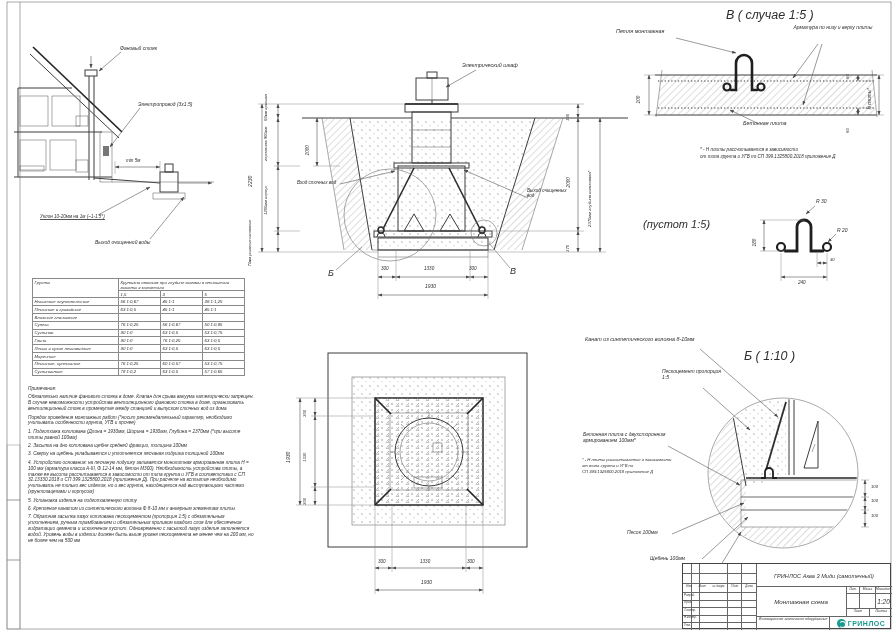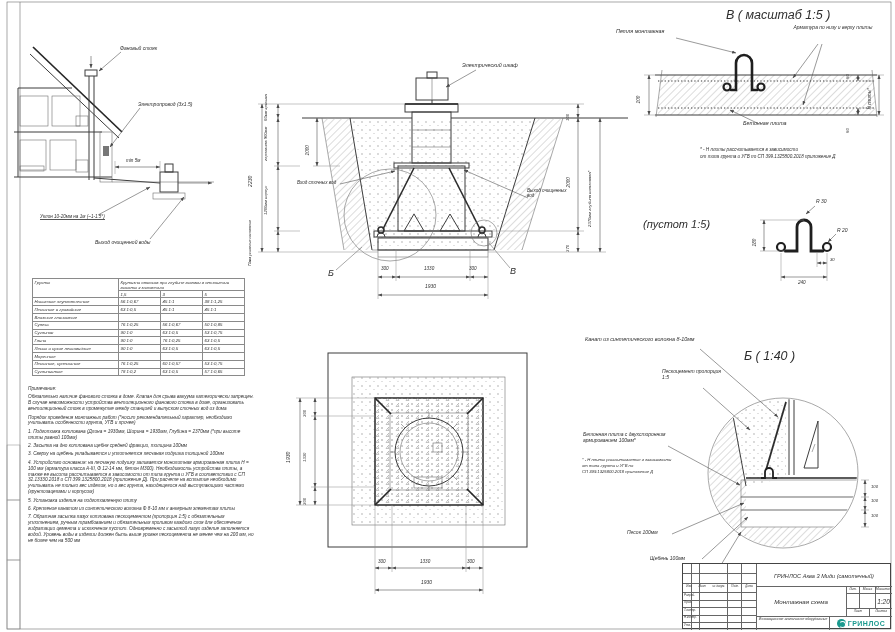--- a/index.html
+++ b/index.html
@@ -331,39 +331,39 @@
 
 <div class="lbl f5 rot" style="left:292px;top:457px">1930</div>
 <div class="lbl f4 rot" style="left:308px;top:412px">300</div>
 <div class="lbl f4 rot" style="left:308px;top:457px">1330</div>
 <div class="lbl f4 rot" style="left:308px;top:500px">300</div>
 <div class="lbl f45" style="left:378px;top:559px">300</div>
 <div class="lbl f45" style="left:420px;top:559px">1330</div>
 <div class="lbl f45" style="left:467px;top:559px">300</div>
 <div class="lbl f5" style="left:421px;top:580px">1930</div>
 
-<div class="lbl f12" style="left:726px;top:8px">В ( масштаб 1:5 )</div>
+<div class="lbl f12" style="left:726px;top:8px">В ( случае 1:5 )</div>
 <div class="lbl f52" style="left:616px;top:28px">Петля монтажная</div>
 <div class="lbl f5 w ctr" style="left:790px;top:25px;width:86px">Арматура по низу и верху плиты</div>
 <div class="lbl f52" style="left:743px;top:120px">Бетонная плита</div>
 <div class="lbl f45 rot" style="left:641px;top:98px">100</div>
 <div class="lbl f4 rot" style="left:851px;top:74px">50</div>
 <div class="lbl f4 rot" style="left:851px;top:128px">50</div>
 <div class="lbl f45 rot" style="left:872px;top:104px">Н плиты*</div>
 <div class="lbl f45" style="left:700px;top:147px">* - Н плиты рассчитывается в зависимости</div>
 <div class="lbl f45" style="left:700px;top:154px">от типа грунта и УГВ по СП 399.1325800.2018 приложение Д</div>
 
 <div class="lbl f11" style="left:643px;top:218px">(пустот 1:5)</div>
 <div class="lbl f5" style="left:816px;top:199px">R 30</div>
 <div class="lbl f5" style="left:837px;top:228px">R 20</div>
 <div class="lbl f45 rot" style="left:757px;top:241px">180</div>
 <div class="lbl f45" style="left:798px;top:280px">240</div>
 <div class="lbl f4" style="left:830px;top:258px">30</div>
 
-<div class="lbl f12" style="left:744px;top:349px">Б ( 1:40 )</div>
+<div class="lbl f12" style="left:744px;top:349px">Б ( 1:10 )</div>
 <div class="lbl f52" style="left:585px;top:336px">Канат из синтетического волокна 8-10мм</div>
 <div class="lbl f5 w" style="left:662px;top:369px;width:62px">Пескоцемент пропорция 1:5</div>
 <div class="lbl f5 w" style="left:583px;top:432px;width:118px">Бетонная плита с двухсторонним армированием 100мм*</div>
 <div class="lbl f4" style="left:582px;top:458px">* - Н плиты рассчитывается в зависимости</div>
 <div class="lbl f4" style="left:582px;top:464px">от типа грунта и УГВ по</div>
 <div class="lbl f4" style="left:582px;top:470px">СП 399.1325800.2018 приложение Д</div>
 <div class="lbl f5" style="left:627px;top:530px">Песок 100мм</div>
 <div class="lbl f5" style="left:650px;top:556px">Щебень 100мм</div>
 <div class="lbl f5" style="left:688px;top:582px">Грунт</div>
 <div class="lbl f4" style="left:871px;top:485px">100</div>

